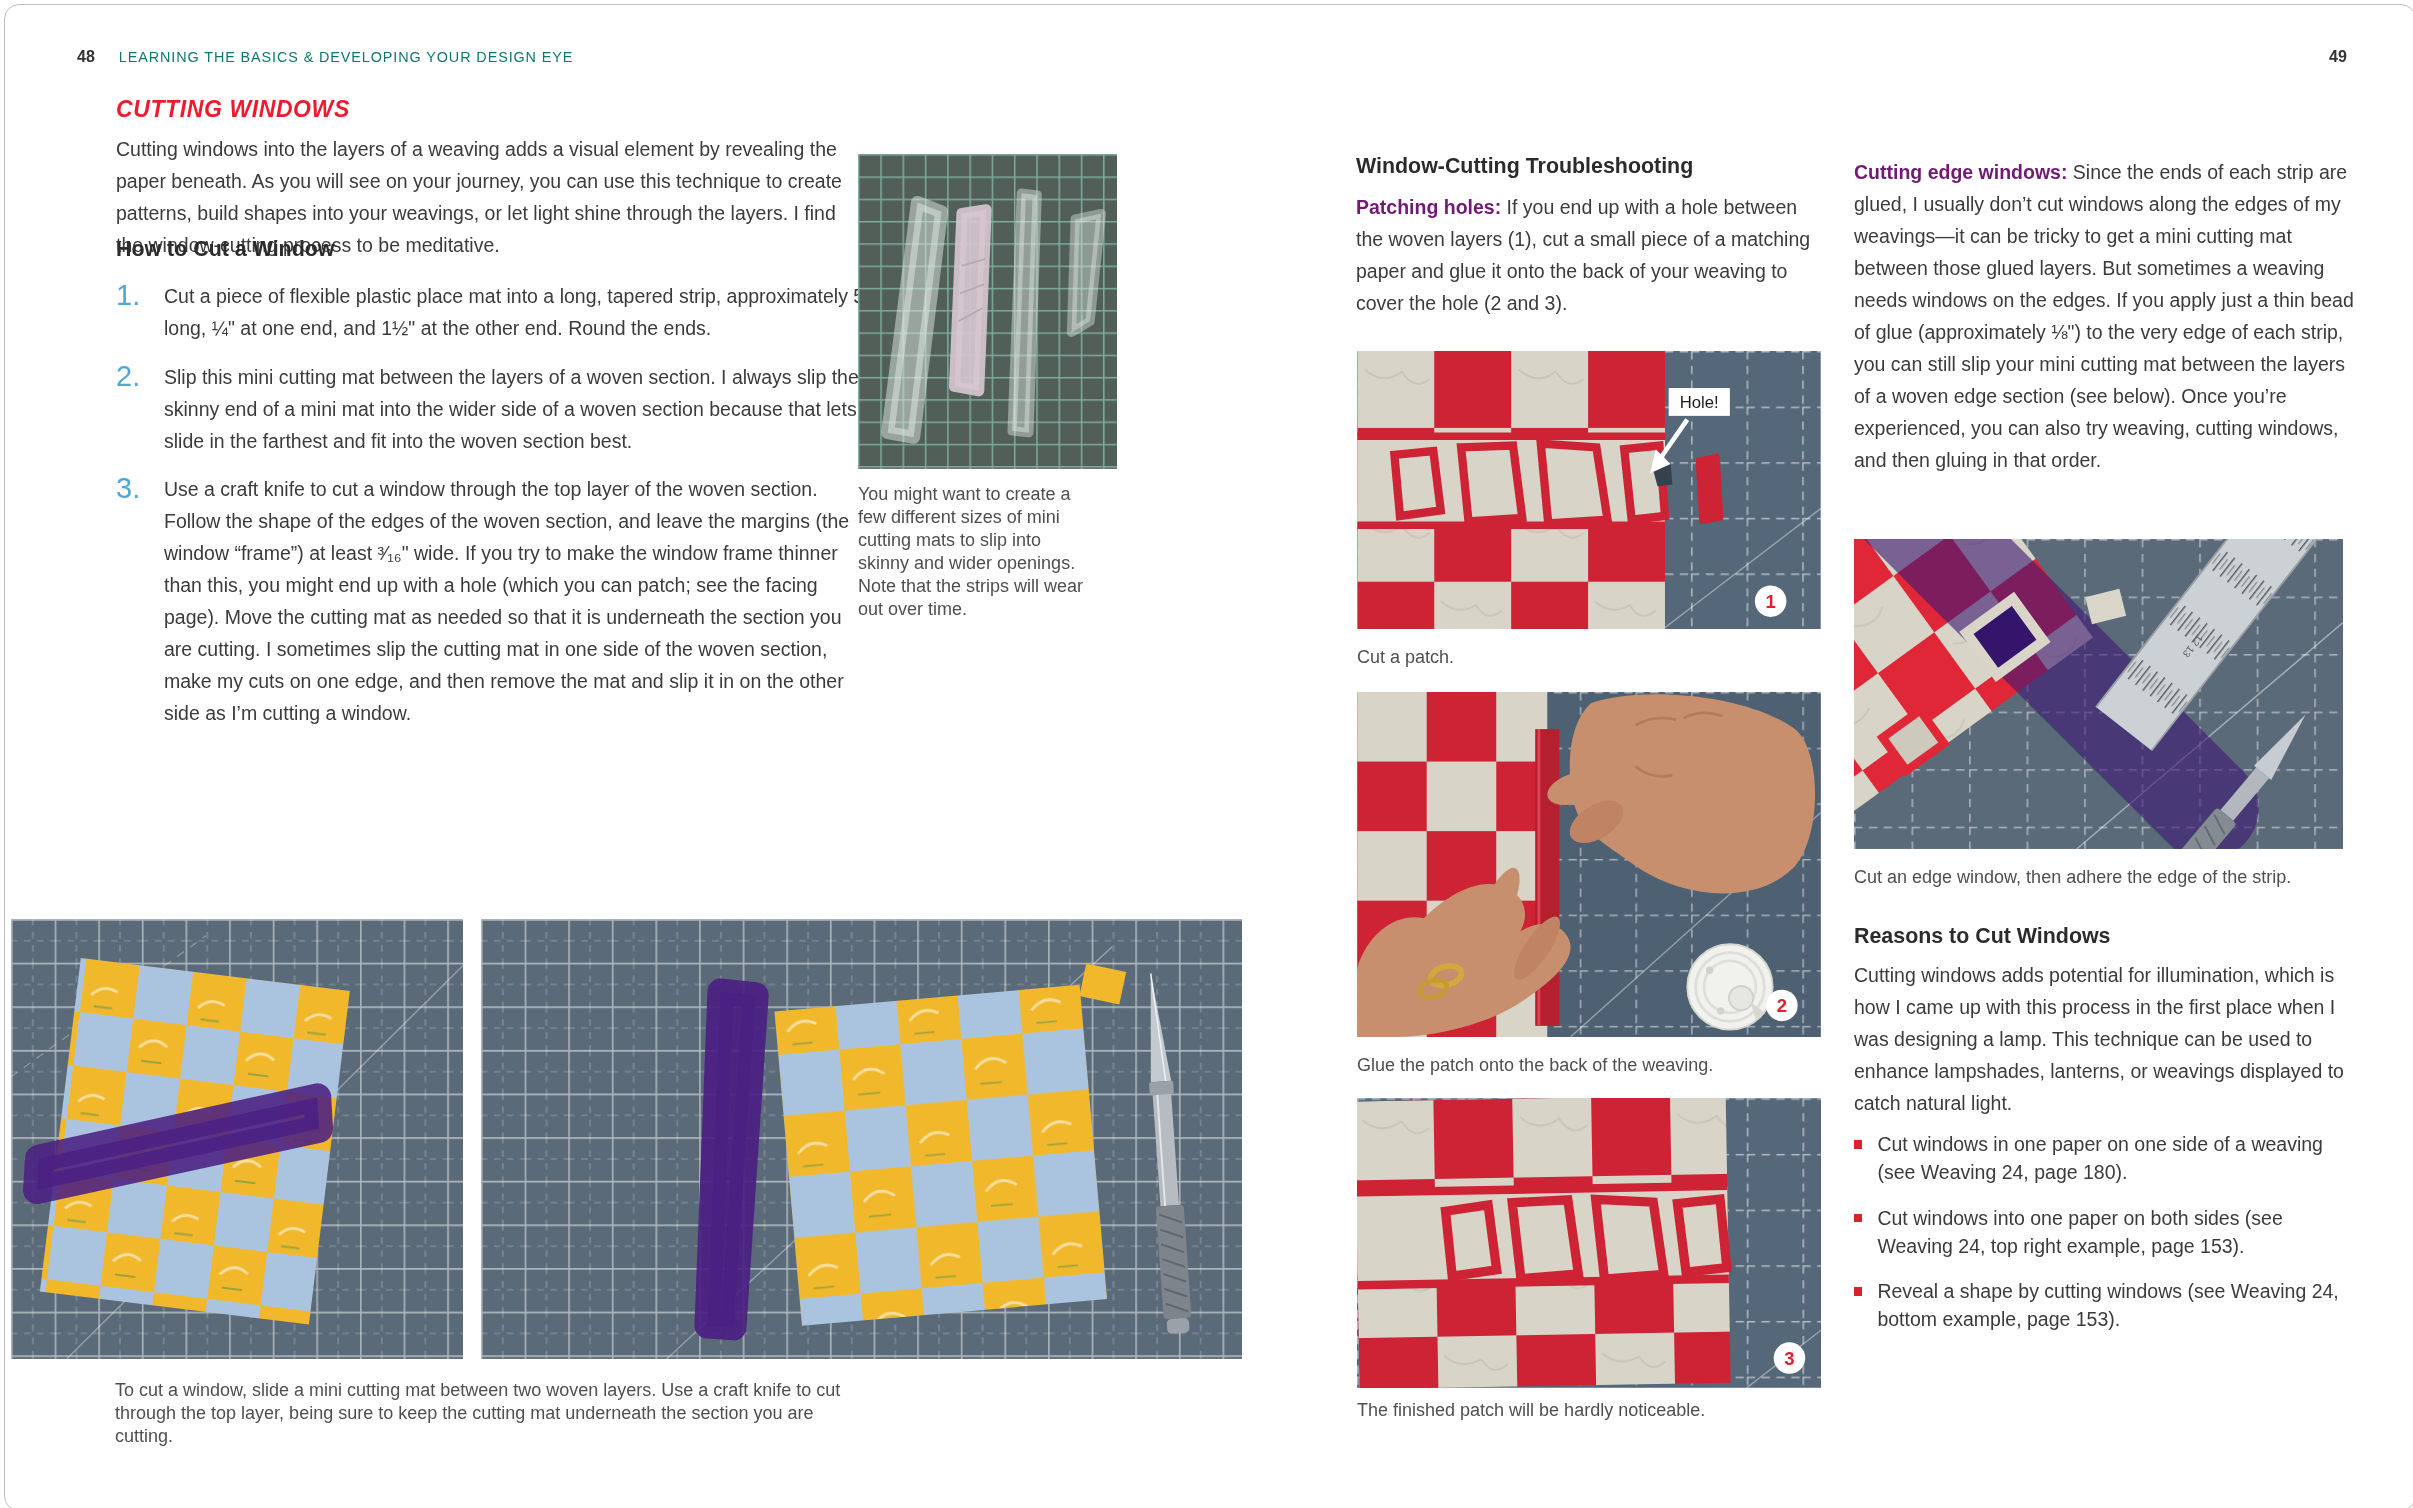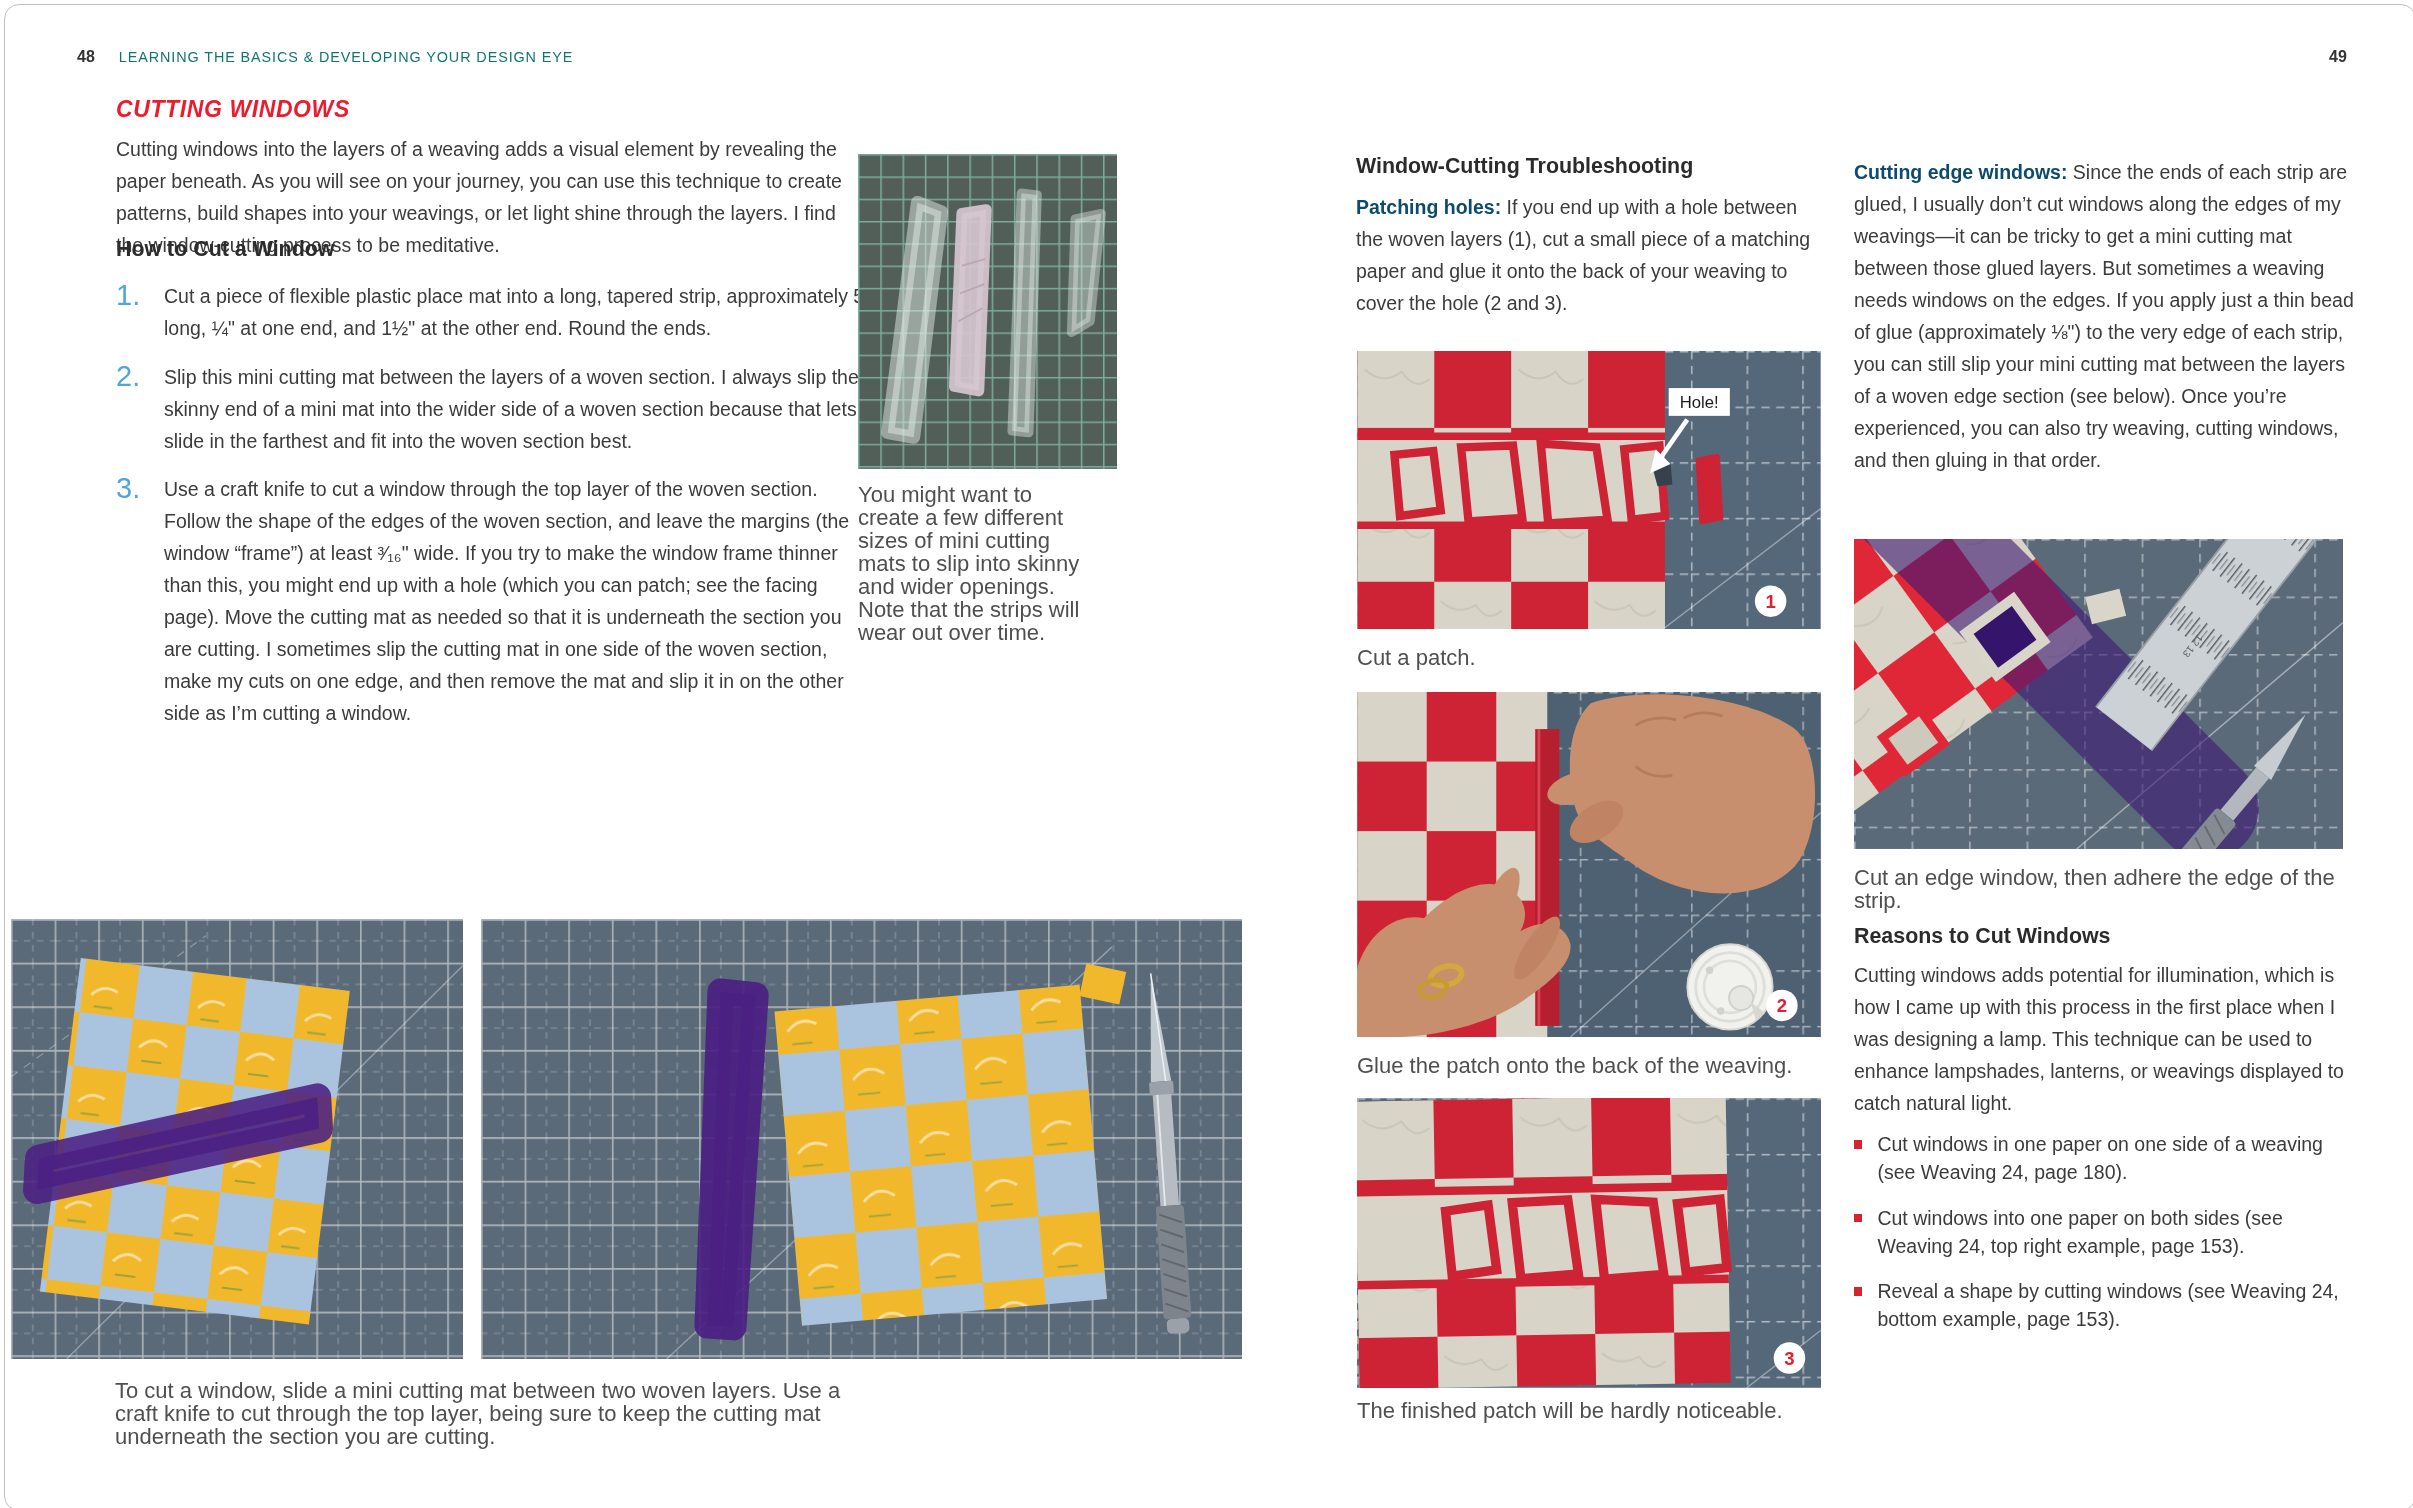--- a/index.html
+++ b/index.html
@@ -14,25 +14,25 @@
   .pagenum{font-size:16px;font-weight:bold;color:#333;}
   .runtitle{font-size:14.4px;letter-spacing:0.9px;color:#0f766e;}
   
   .sec-title{position:absolute;left:111px;top:91px;font-size:23px;font-weight:bold;color:#ec1c2e;letter-spacing:0.6px;font-style:italic;}
   .intro{position:absolute;left:111px;top:128px;width:743px;font-size:19.5px;line-height:32px;color:#3b3b3b;}
   .howto{position:absolute;left:111px;top:232px;font-size:21.4px;font-weight:bold;color:#2c2c2c;}
   .steps{position:absolute;left:111px;top:275px;width:759px;}
   .step{display:flex;gap:13px;margin-bottom:16.7px;}
   .step-num{font-size:29px;color:#4fa6da;line-height:30px;min-width:35px;}
   .step-text{flex:1;font-size:19.5px;line-height:32px;color:#3b3b3b;}
-  .caption{font-size:22px;line-height:23px;color:#4f4f4f;}
+  .caption{font-size:18px;line-height:23px;color:#4f4f4f;}
   
   .col-head{font-size:21.4px;font-weight:bold;color:#2b2b2b;}
   .body-txt{font-size:19.5px;line-height:32px;color:#3b3b3b;}
-  .body-txt b{color:#0c4a6e;}
+  .body-txt b{color:#701a75;}
   .bullets{position:absolute;left:1849px;top:1125px;width:501px;}
   .bullet{display:flex;gap:15px;margin-bottom:17.6px;}
   .sq{width:8.4px;height:8.4px;background:#d6232e;margin-top:10.2px;flex:none;}
   .bullet-text{flex:1;font-size:19.5px;line-height:28px;color:#3b3b3b;}
   svg{display:block;}
 </style>
 </head>
 <body>
 
 <div class="spread">

